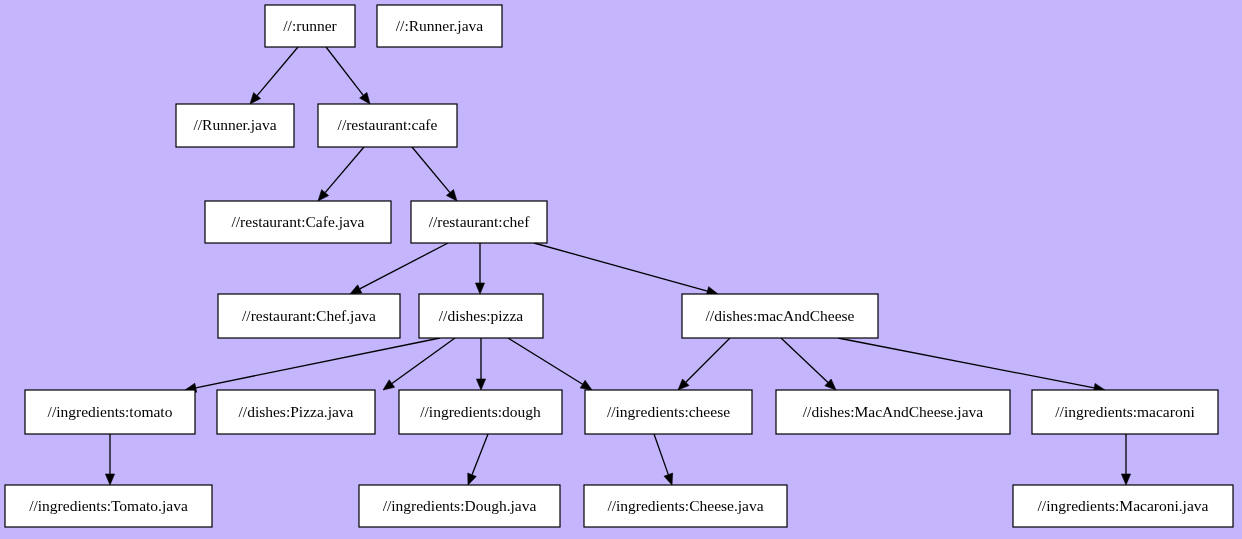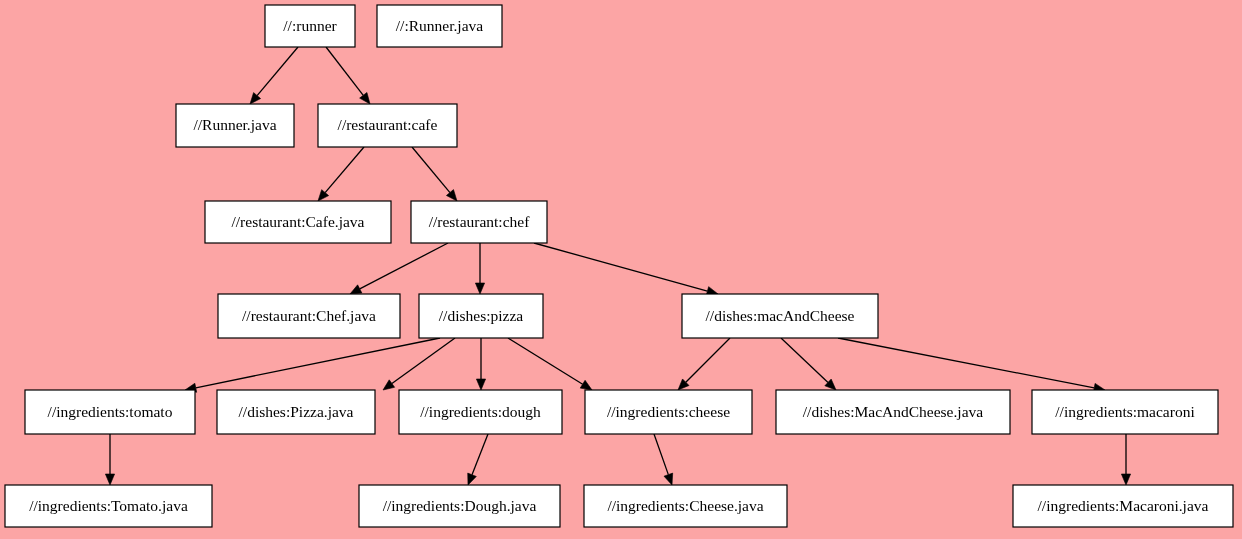--- a/index.html
+++ b/index.html
@@ -4,21 +4,21 @@
 <style>
   html, body {
     margin: 0;
     padding: 0;
     background: #ffffff;
   }
   #graph-root {
     position: relative;
     width: 1242px;
     height: 539px;
-    background: #fca5a5;
+    background: #c4b5fd;
     overflow: hidden;
     font-family: "Liberation Serif", "DejaVu Serif", serif;
   }
   svg#graph-canvas {
     display: block;
     width: 1242px;
     height: 539px;
   }
   .node-box {
     fill: #ffffff;

